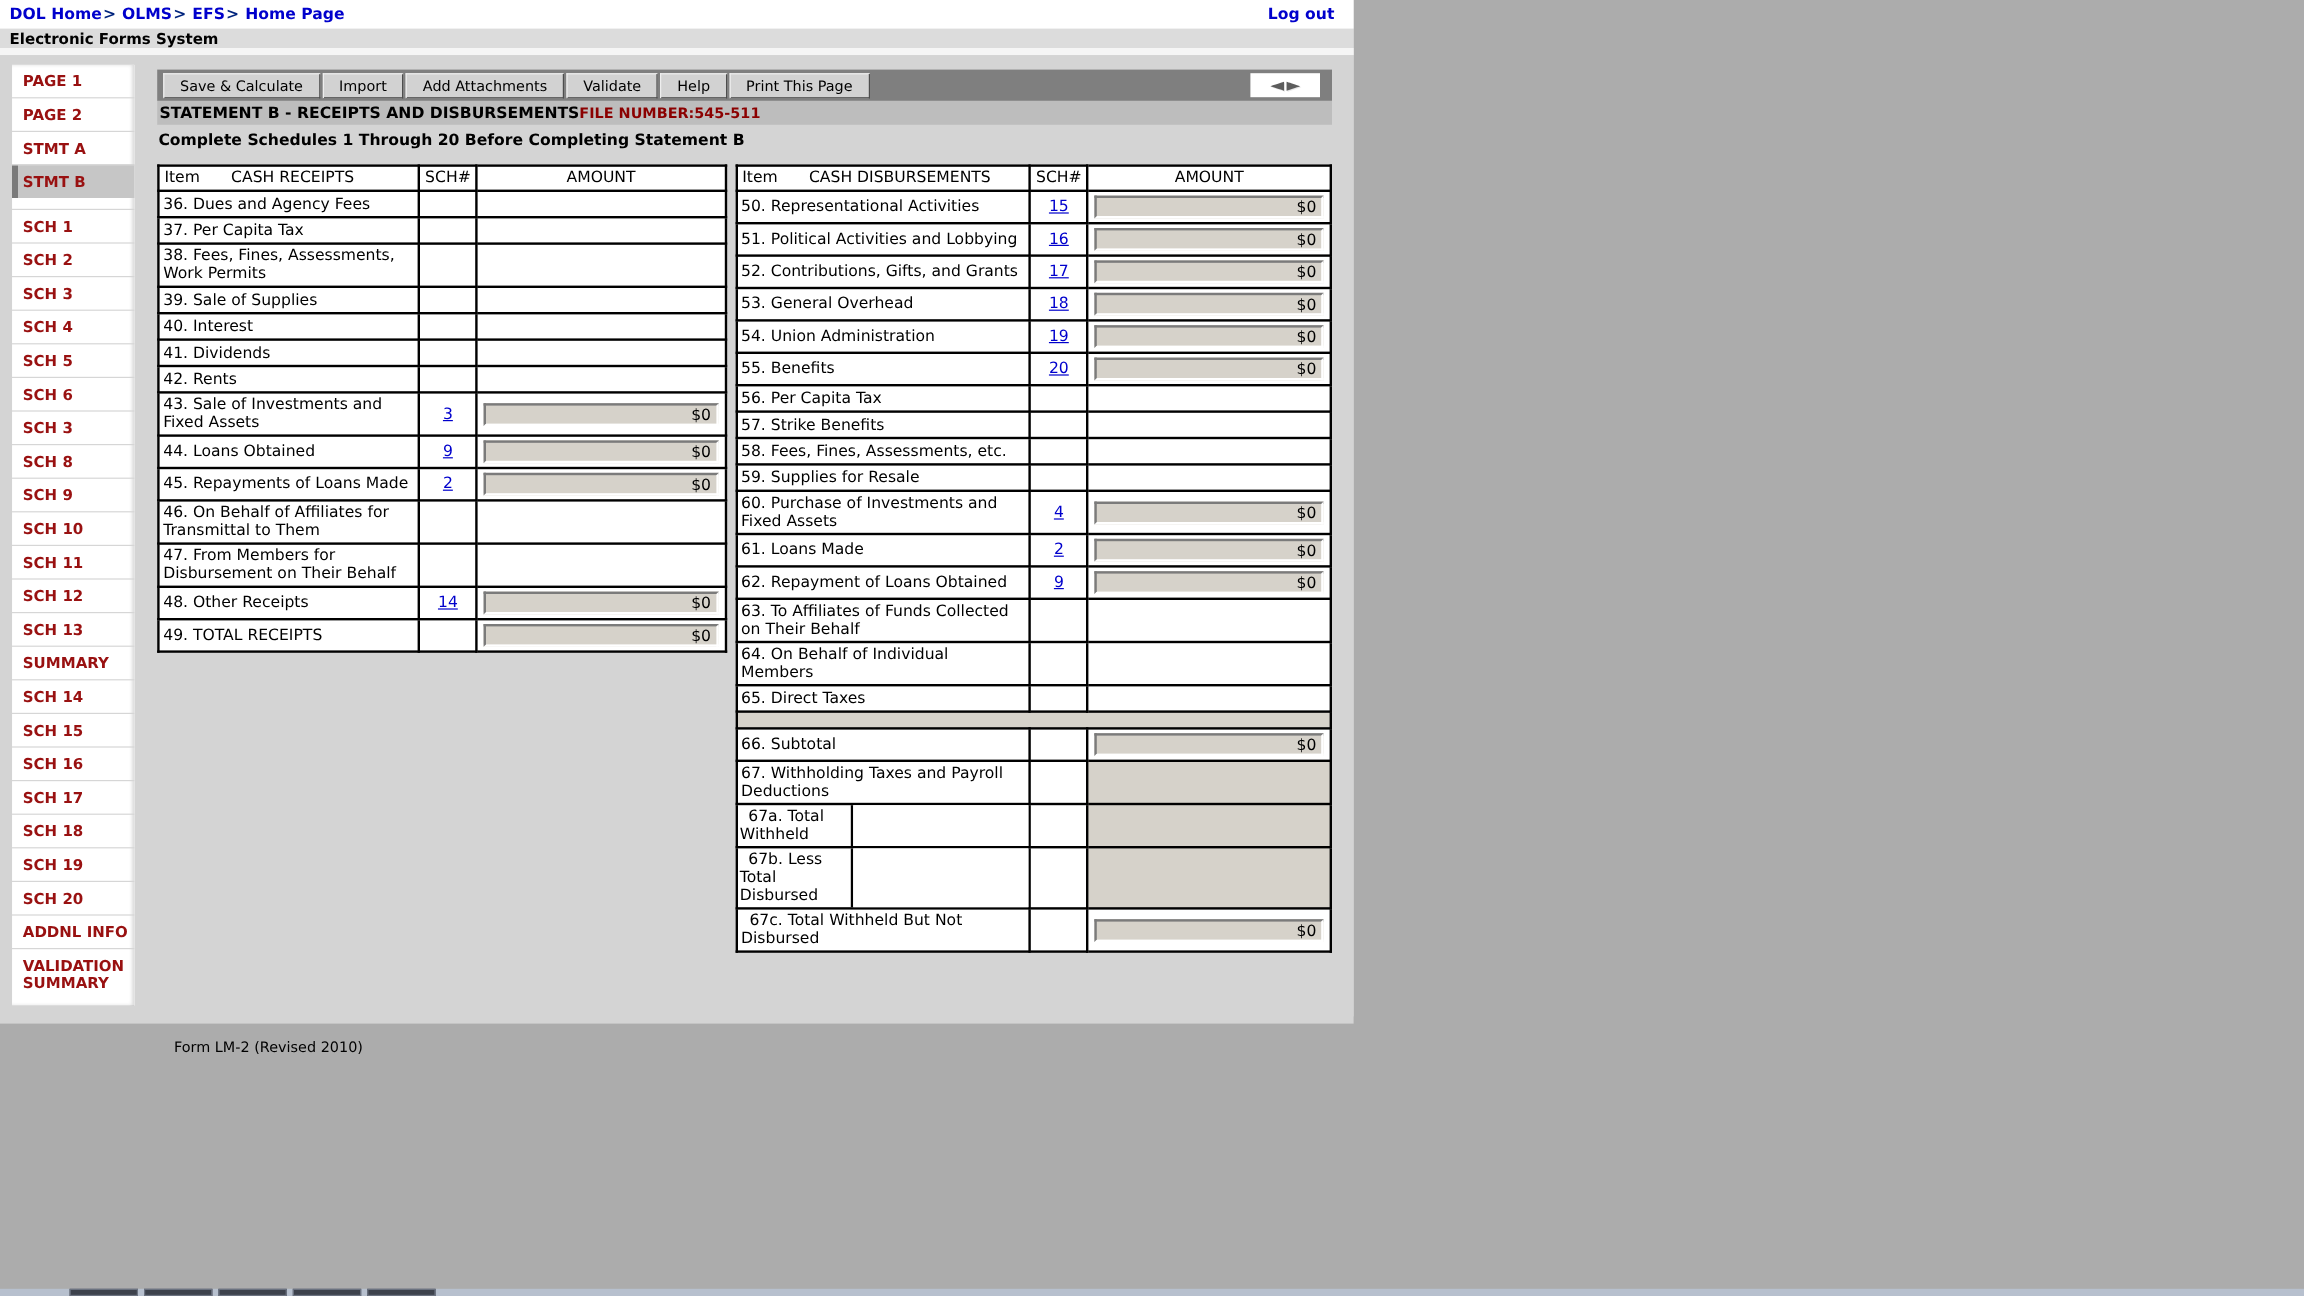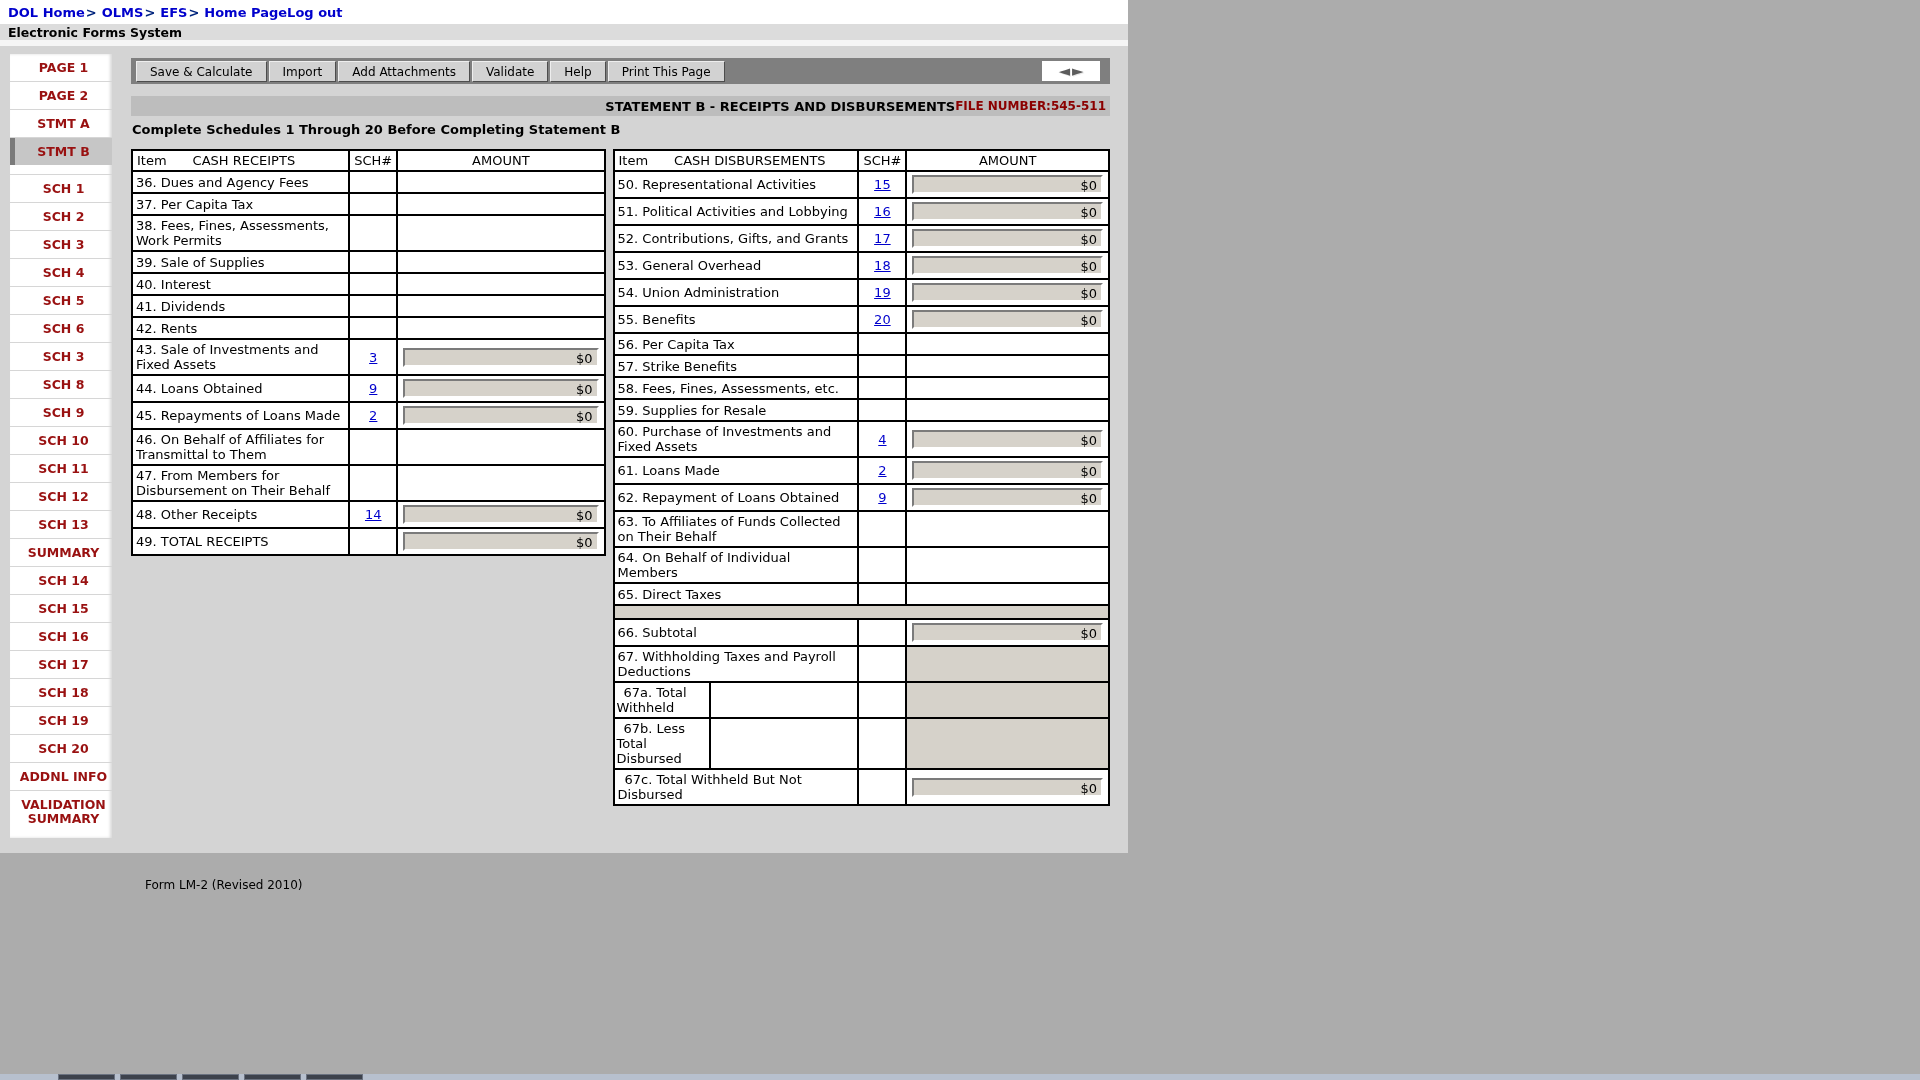--- a/index.html
+++ b/index.html
@@ -16,21 +16,21 @@
     background:var(--desktop);
     width:1920px;height:1080px;overflow:hidden;position:relative;
   }
   .window{
     position:absolute;left:0;top:0;width:1128px;height:853px;
     background:var(--pagebg);
   }
   
   .breadcrumb-bar{
     height:24px;background:#ffffff;display:flex;align-items:center;
-    padding:0 16px 0 8px;
+    padding:0 16px 0 8px;justify-content:space-between;
     font-size:13px;font-weight:bold;
   }
   .crumbs a{color:var(--link);text-decoration:none;cursor:pointer;}
   .crumbs .sep{color:#00247d;margin:0 5px 0 1px;}
   .logout{color:var(--link);text-decoration:none;font-weight:bold;cursor:pointer;}
   
   .efs-bar{
     height:22px;background:#dcdcdc;display:flex;align-items:center;
     padding-left:8px;font-size:12.5px;font-weight:bold;color:#000;
     border-bottom:6px solid #f5f5f5;
@@ -38,21 +38,21 @@
   .page{position:relative;height:801px;background:var(--pagebg);}
   
   .sidebar{
     position:absolute;left:10px;top:8px;width:102px;background:#ffffff;
     padding-bottom:6px;
     box-shadow:-2px 0 3px rgba(0,0,0,0.15) inset;
   }
   .side-item{
     position:relative;
     padding:7px 4px 6px 9px;font-size:12.5px;font-weight:bold;color:var(--accent);
-    border-top:1px solid #d6d6d6;cursor:pointer;line-height:14px;text-align:center;
+    border-top:1px solid #d6d6d6;cursor:pointer;line-height:14px;
   }
   .side-item:first-child{border-top:none;}
   .side-item.active{
     background:#c6c6c6;
   }
   .side-item.active::before{
     content:"";position:absolute;left:0;top:0;bottom:0;width:5px;background:#7a7a7a;
   }
   .side-spacer{height:9px;}
   
@@ -68,22 +68,22 @@
   }
   .nav-arrows{
     position:absolute;right:10px;top:3px;width:58px;height:20px;background:#ffffff;
     display:flex;align-items:center;justify-content:center;gap:2px;
   }
   .nav-arrows span{
     font-size:15px;line-height:18px;color:#5c5c5c;cursor:pointer;
     text-shadow:1px 1px 0 #e9e9e9;
   }
   .title-bar{
-    margin-top:12px;height:20px;background:#bdbdbd;display:flex;align-items:center;
-    justify-content:flex-end;padding:0 4px 0 2px;
+    margin-top:0;height:20px;background:#bdbdbd;display:flex;align-items:center;
+    justify-content:flex-start;padding:0 4px 0 2px;
   }
   .title-bar .t{font-size:13px;font-weight:bold;color:#000;}
   .title-bar .f{font-size:12px;font-weight:bold;color:#8b0000;}
   .instruction{margin-top:6px;font-size:13px;font-weight:bold;color:#000;padding-left:1px;}
   
   .tables{margin-top:12px;display:flex;align-items:flex-start;}
   table{border-collapse:collapse;background:#ffffff;}
   table,td{border:2px solid #000;}
   td{font-size:13px;color:#000;vertical-align:middle;line-height:15px;padding:2px 3px;}
   #receipts{width:475px;margin-right:7px;}

